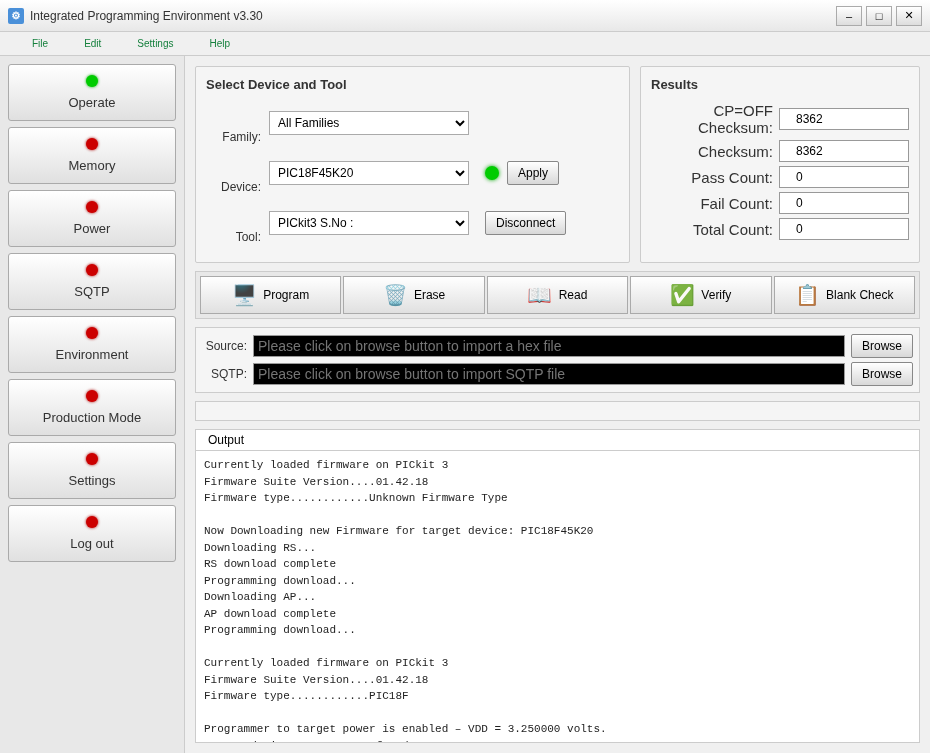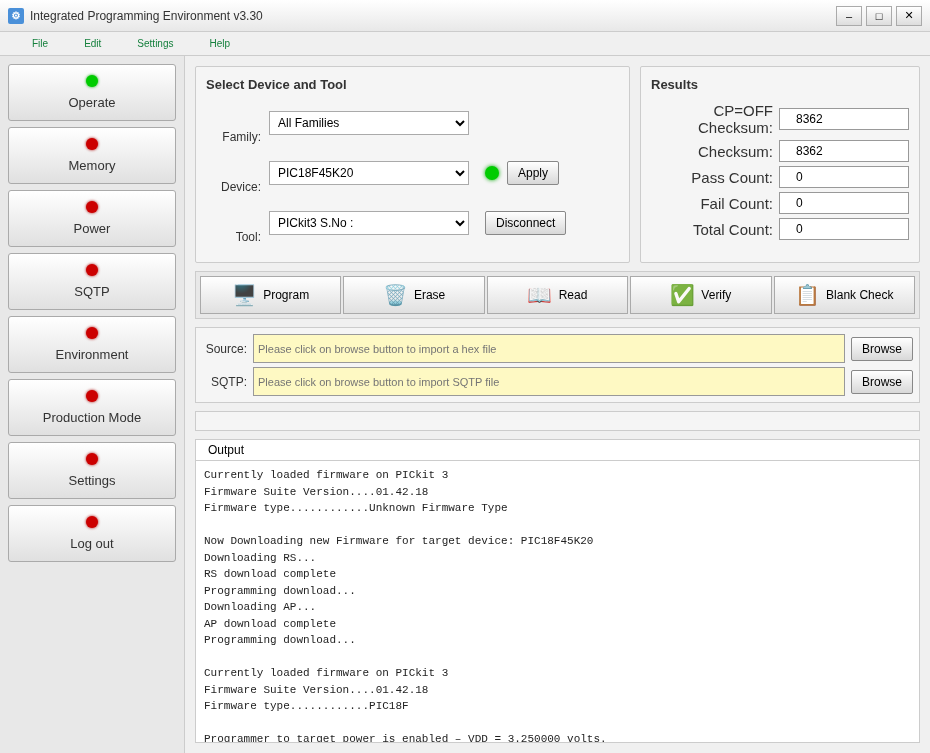--- a/index.html
+++ b/index.html
@@ -240,24 +240,24 @@
     }
     .source-label {
       width: 45px;
       text-align: right;
       font-size: 12px;
       color: #333;
       flex-shrink: 0;
     }
     .source-input {
       flex: 1;
-      height: 29px;
+      height: 22px;
       border: 1px solid #999;
-      background: #fef9c3;
-      font-size: 11px;
+      background: #000000;
+      font-size: 14px;
       padding: 0 4px;
       color: #888;
     }
     .progress-bar-area {
       background: #f5f5f5;
       border: 1px solid #ccc;
       height: 20px;
     }
     .output-section {
       flex: 1;

